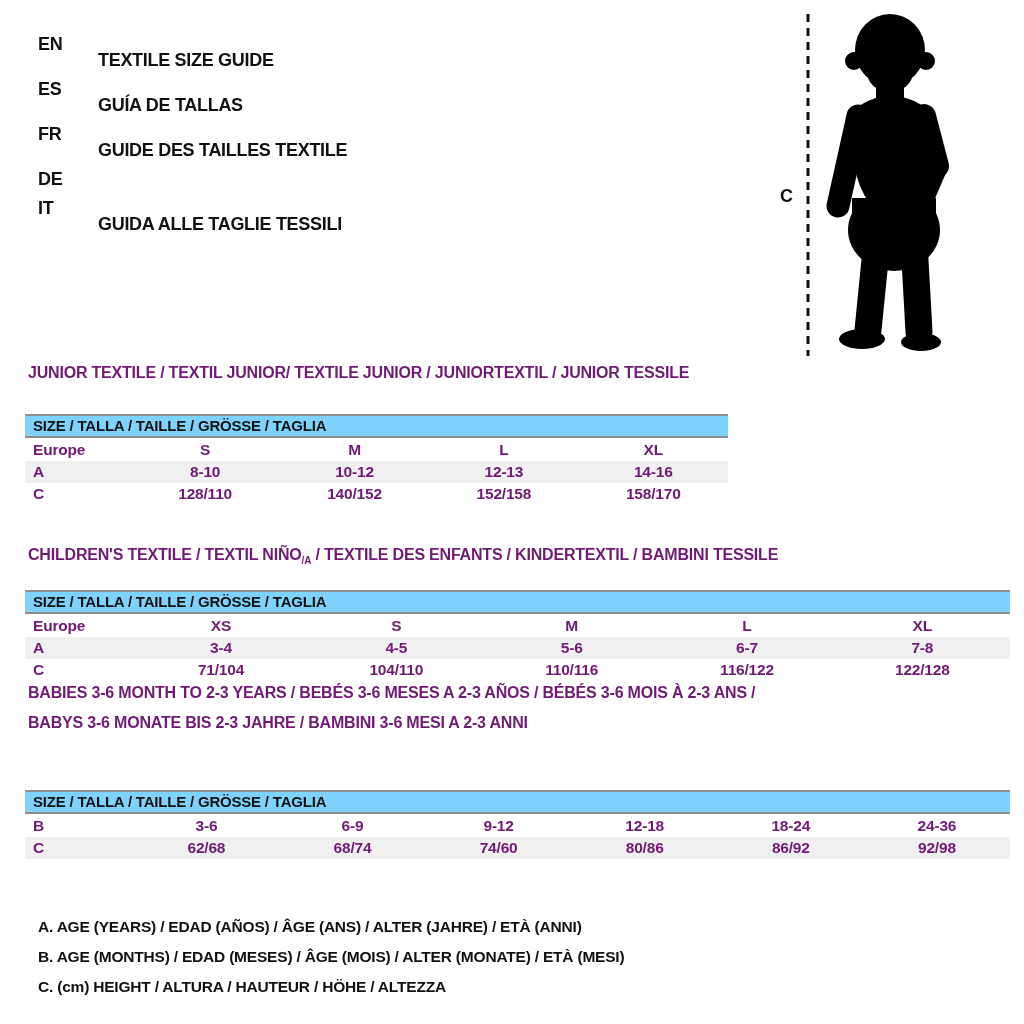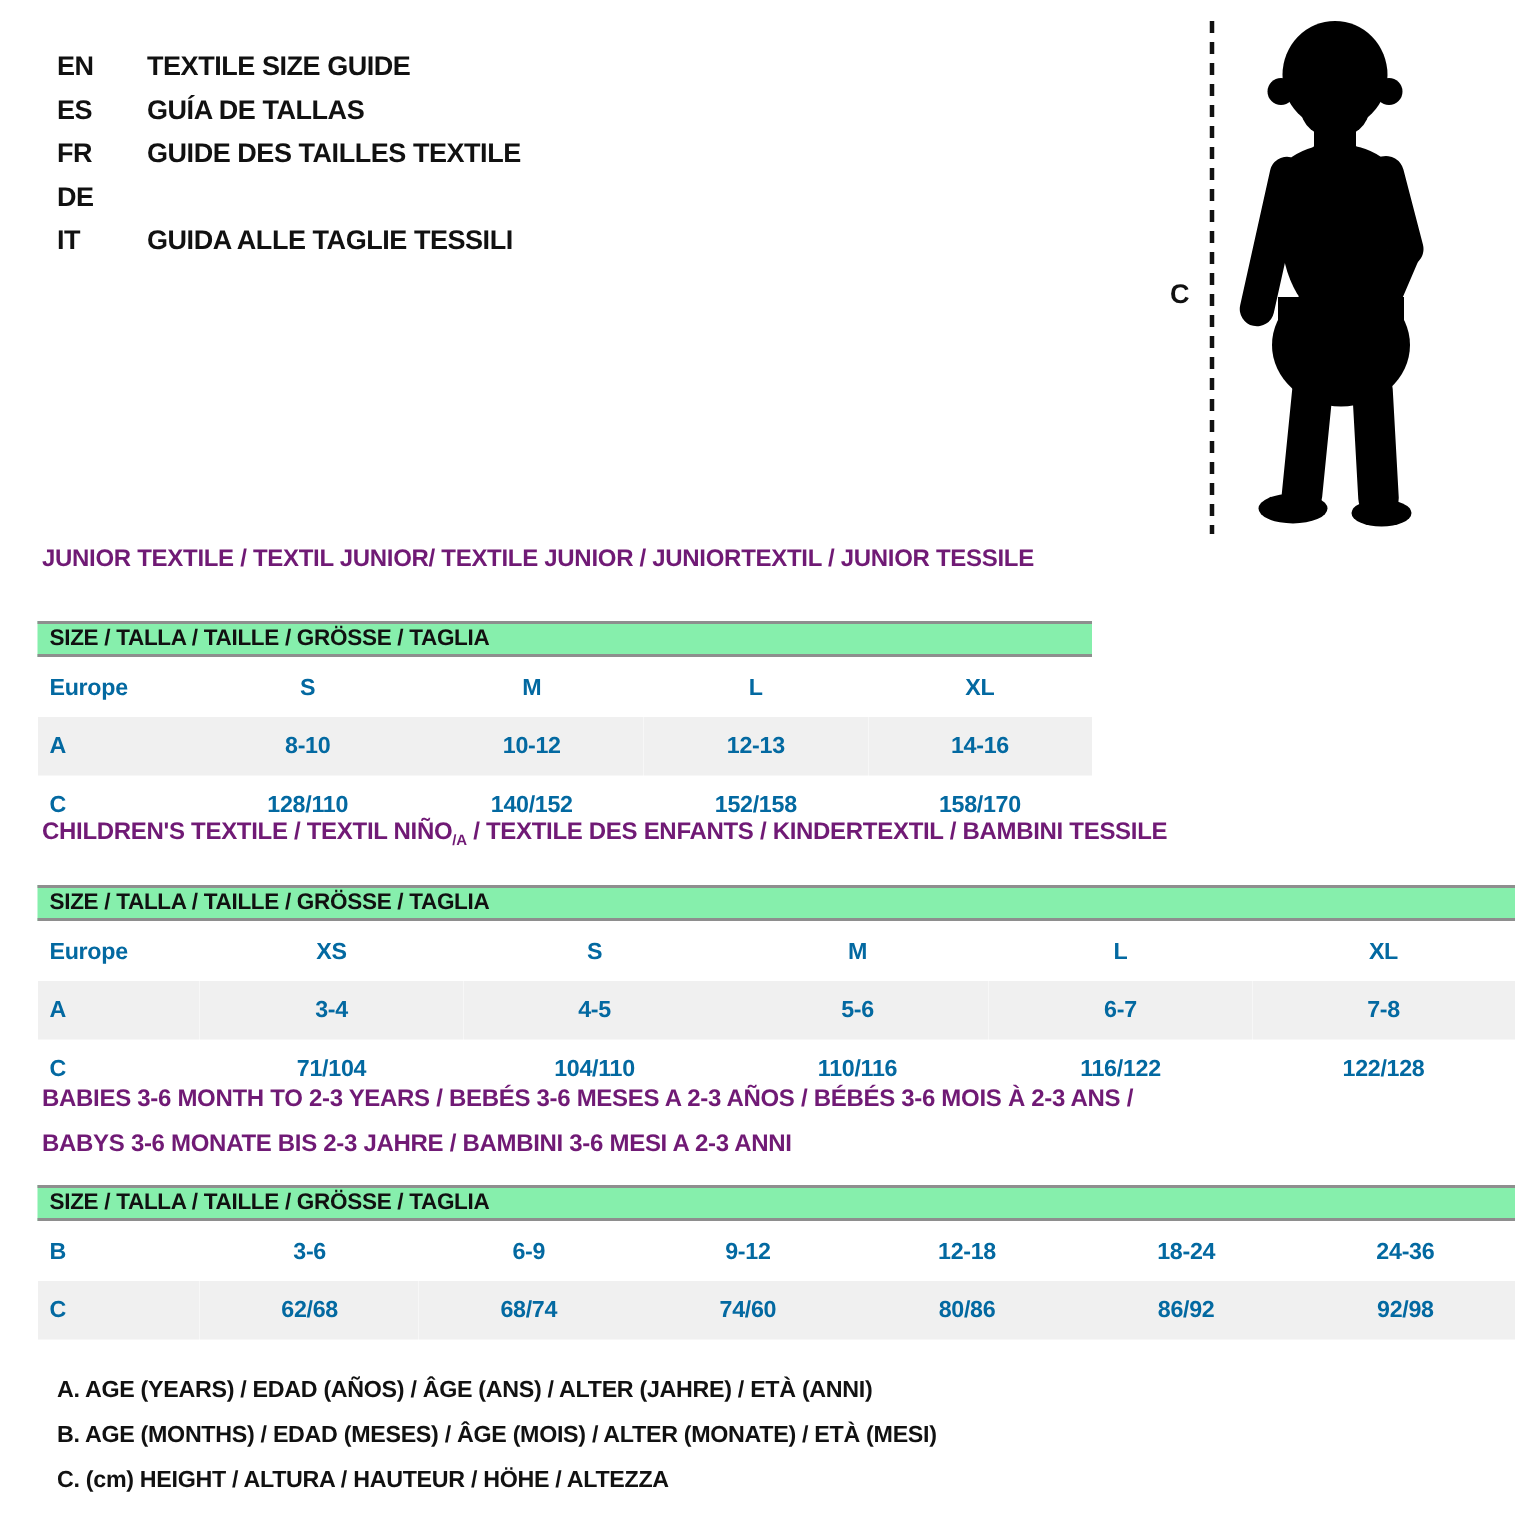--- a/index.html
+++ b/index.html
@@ -10,43 +10,43 @@
     height:1024px;
     background:#ffffff;
     overflow:hidden;
     font-family:Liberation Sans, sans-serif;
     color:#111111;
   }
   
   .lang-block{position:absolute;left:38px;top:30px;}
   .lang-row{display:flex;line-height:29px;}
   .lang-code{width:60px;font-size:18px;font-weight:700;letter-spacing:-0.3px;}
-  .lang-title{font-size:18px;font-weight:700;letter-spacing:-0.3px;white-space:nowrap;}
+  .lang-title{font-size:18px;font-weight:700;letter-spacing:-0.3px;white-space:nowrap;margin-top:16px;}
   
   .silhouette{position:absolute;left:818px;top:8px;}
   .dash-line{position:absolute;left:806px;top:14px;}
   .c-label{position:absolute;left:780px;top:186px;font-size:18px;font-weight:700;}
   
   .t-title{position:absolute;font-size:16px;font-weight:700;letter-spacing:-0.2px;white-space:nowrap;color:#701a75;}
   .t-title .subscript{font-size:10px;vertical-align:-4px;font-weight:700;}
   .two-line{line-height:30px;}
   
   .size-table{position:absolute;}
   .size-bar{
-    background:#86efac;
+    background:#7dd3fc;
     border-top:2px solid #8e8e8e;
     border-bottom:2px solid #8e8e8e;
     height:20px;line-height:20px;
     font-size:15px;font-weight:700;
     padding-left:8px;letter-spacing:-0.2px;
   }
   .size-table table{width:100%;border-collapse:collapse;table-layout:fixed;margin-top:1px;}
   .size-table td{
     font-size:15.5px;font-weight:700;text-align:center;
-    height:39px;padding:0;letter-spacing:-0.2px;color:#0369a1;
+    height:22px;padding:0;letter-spacing:-0.2px;color:#701a75;
     white-space:nowrap;overflow:hidden;
   }
   .size-table td.lbl{text-align:left;padding-left:8px;}
   .size-table tr.alt{background:#f0f0f0;}
   
   .legend{position:absolute;left:38px;top:912px;}
   .legend-line{font-size:15.5px;font-weight:700;line-height:30px;white-space:nowrap;letter-spacing:-0.2px;}
 </style>
 </head>
 <body>
@@ -173,21 +173,21 @@
         <td>71/104</td>
         <td>104/110</td>
         <td>110/116</td>
         <td>116/122</td>
         <td>122/128</td>
       </tr>
     </tbody>
       </table>
   </div>
 
-  <div class="t-title two-line" style="left:28px;top:718px;">
+  <div class="t-title two-line" style="left:28px;top:678px;">
     <div>BABIES 3-6 MONTH TO 2-3 YEARS / BEBÉS 3-6 MESES A 2-3 AÑOS / BÉBÉS 3-6 MOIS À 2-3 ANS /</div>
     <div>BABYS 3-6 MONATE BIS 2-3 JAHRE / BAMBINI 3-6 MESI A 2-3 ANNI</div>
   </div>
 
   <div class="size-table" style="left:25px;top:790px;width:985px;">
     <div class="size-bar">SIZE / TALLA / TAILLE / GRÖSSE / TAGLIA</div>
     <table>
       <colgroup>
           <col style="width:11%">
           <col style="width:14.83%">

